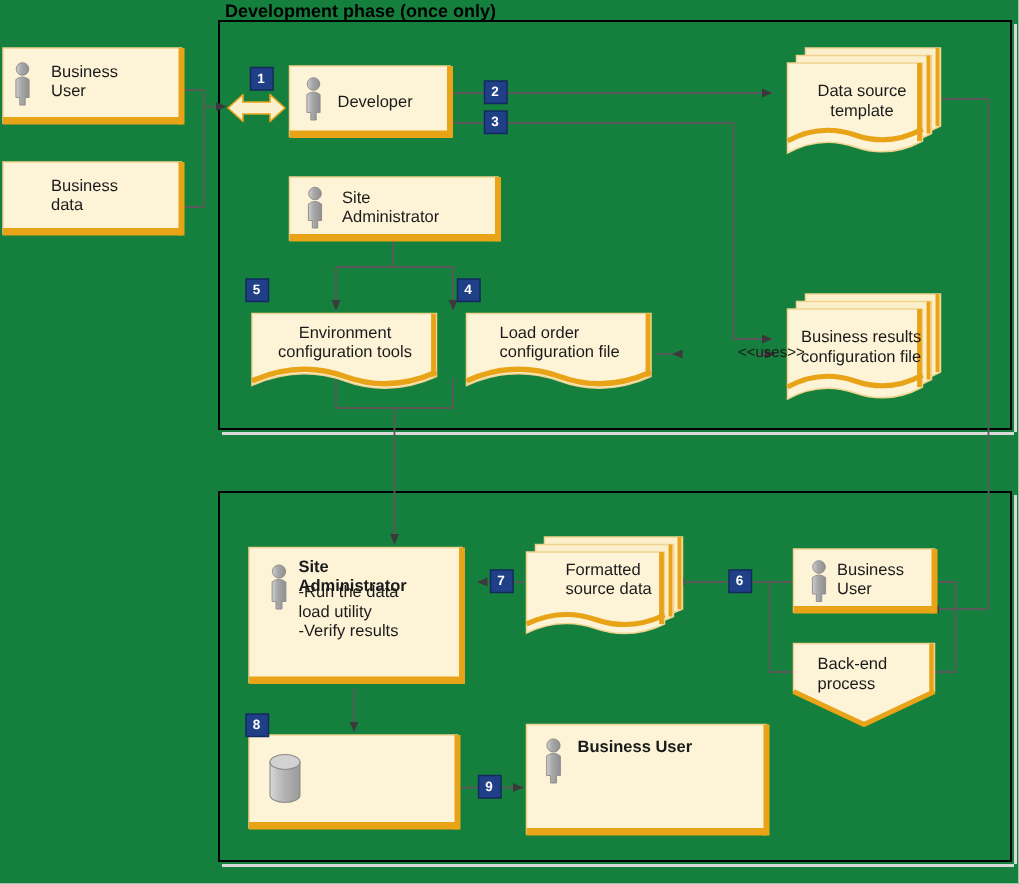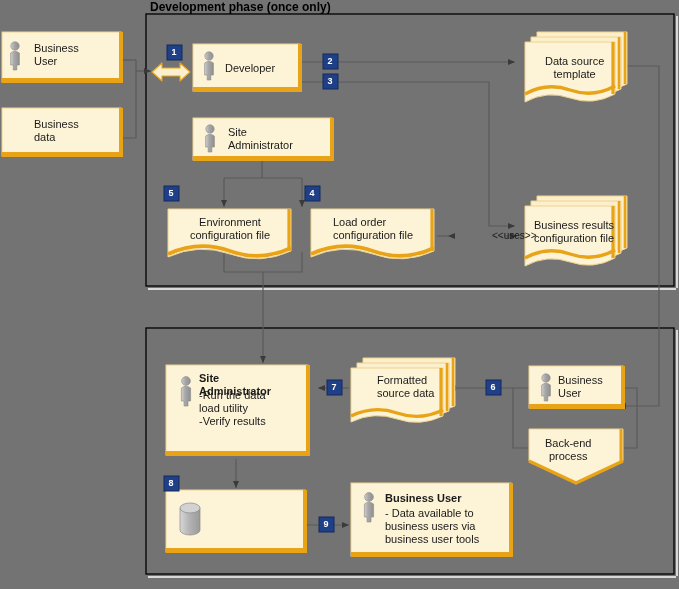--- a/index.html
+++ b/index.html
@@ -7,21 +7,21 @@
     padding: 0;
     background: #ffffff;
   }
   body {
     font-family: "Liberation Sans", sans-serif;
   }
   #canvas {
     position: relative;
     width: 679px;
     height: 589px;
-    background: #737373;
+    background: #15803d;
     overflow: hidden;
   }
   svg.layer {
     position: absolute;
     left: 0;
     top: 0;
     width: 679px;
     height: 589px;
   }
   .node-label {
@@ -289,49 +289,46 @@
   <div class="node-label" style="left:228px; top:126px;">Site
 Administrator</div>
 
   <div class="node-label" style="left:545px; top:55px;text-align:center;">Data source
 template</div>
 
   <div class="node-label" style="left:534px; top:219px;">Business results
 configuration file</div>
 
   <div class="node-label" style="left:180px; top:216px; text-align:center; width:100px;">Environment
-configuration file</div>
+configuration tools</div>
 
   <div class="node-label" style="left:333px; top:216px; width:100px;">Load order
 configuration file</div>
 
   <div class="uses-label" style="left:452px; top:230px;">&lt;&lt;uses&gt;&gt;</div>
 
   <div class="node-label bold" style="left:199px; top:372px;">Site
 Administrator</div>
 
   <div class="node-label" style="left:199px; top:389px;">-Run the data
  load utility
 -Verify results</div>
 
   <div class="node-label" style="left:377px; top:374px;">Formatted
 source data</div>
 
   <div class="node-label" style="left:558px; top:374px;">Business
 User</div>
 
-  <div class="node-label" style="left:545px; top:437px;text-align:center;">Back-end
+  <div class="node-label" style="left:545px; top:437px;">Back-end
 process</div>
 
 
   <div class="node-label bold" style="left:385px; top:492px;">Business User</div>
 
-  <div class="node-label" style="left:385px; top:507px;">- Data available to
-business users via
-business user tools</div>
 
   <div class="badge-num" style="left:167px; top:45px;">1</div>
   <div class="badge-num" style="left:323px; top:54px;">2</div>
   <div class="badge-num" style="left:323px; top:74px;">3</div>
   <div class="badge-num" style="left:305px; top:186px;">4</div>
   <div class="badge-num" style="left:164px; top:186px;">5</div>
   <div class="badge-num" style="left:486px; top:380px;">6</div>
   <div class="badge-num" style="left:327px; top:380px;">7</div>
   <div class="badge-num" style="left:164px; top:476px;">8</div>
   <div class="badge-num" style="left:319px; top:517px;">9</div>

